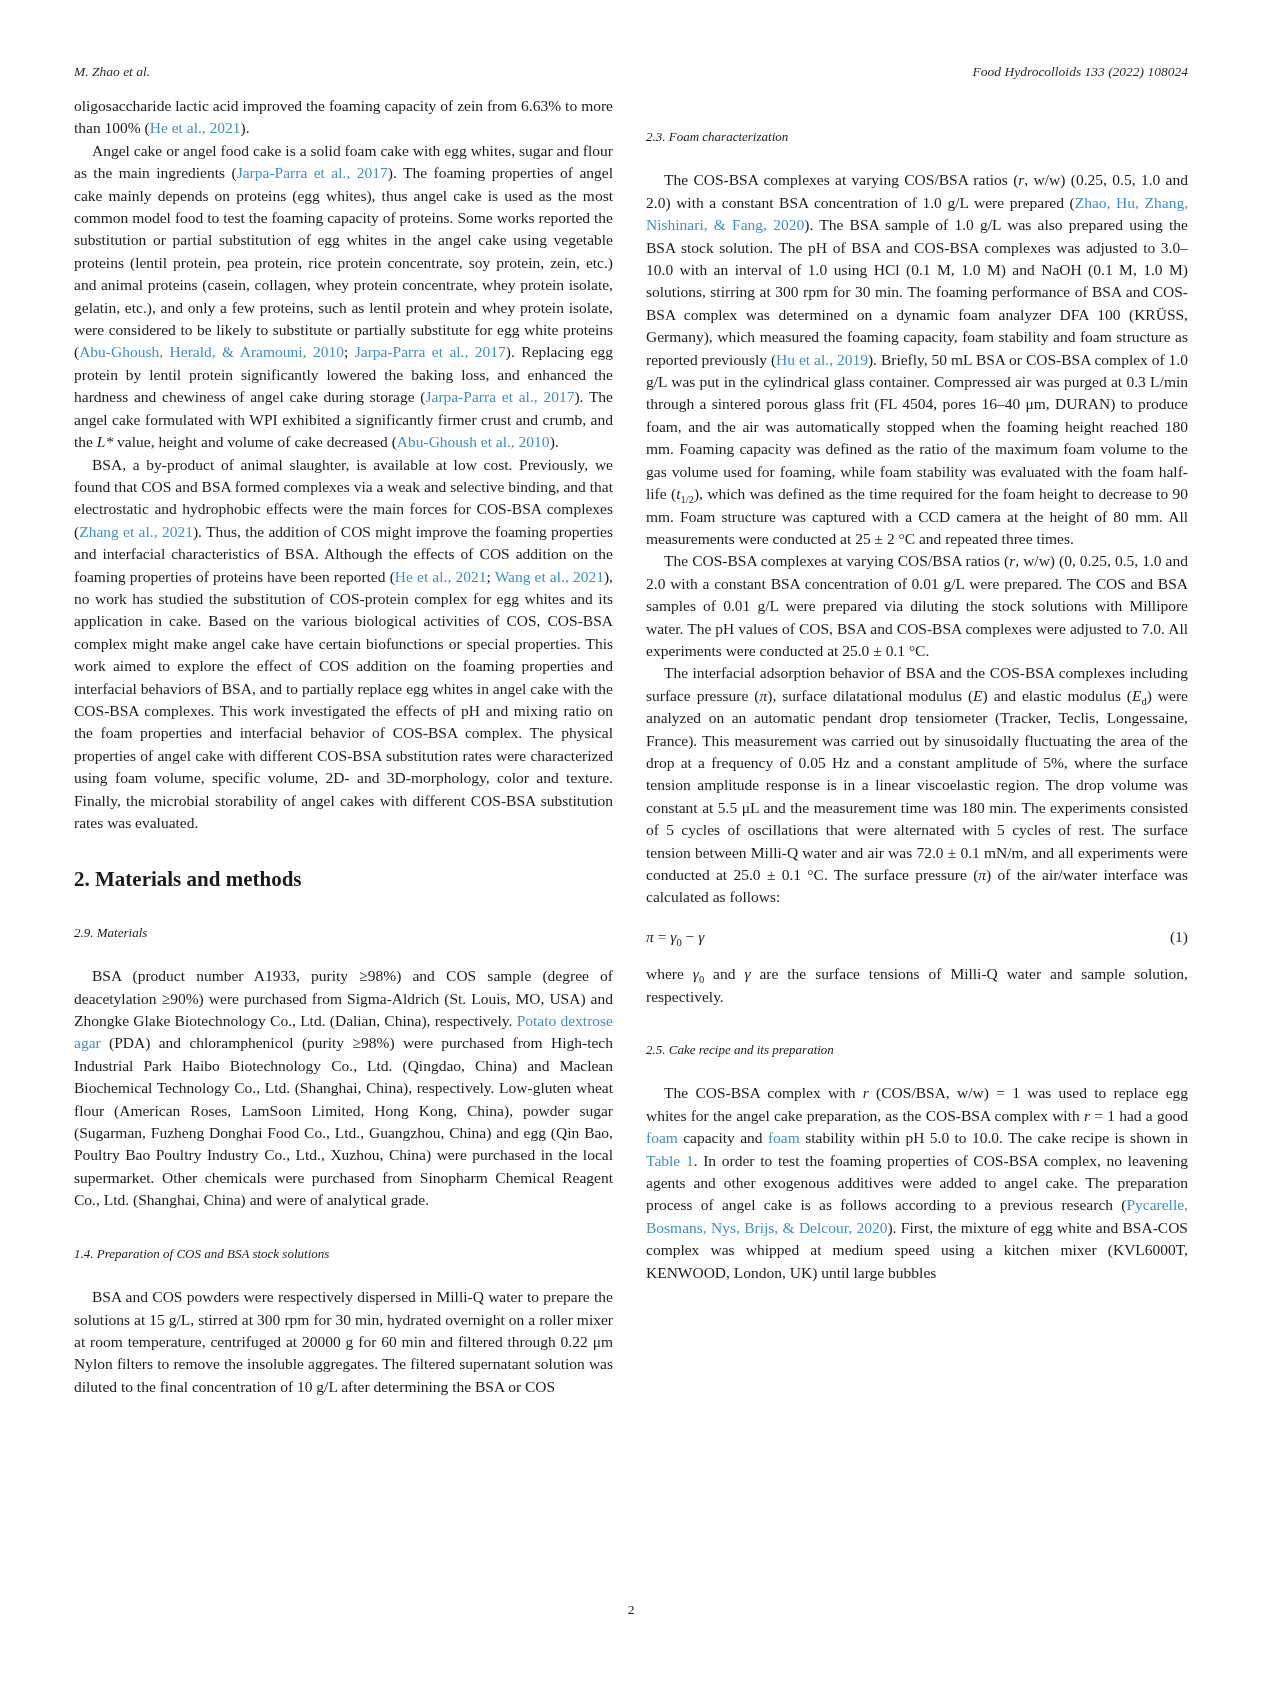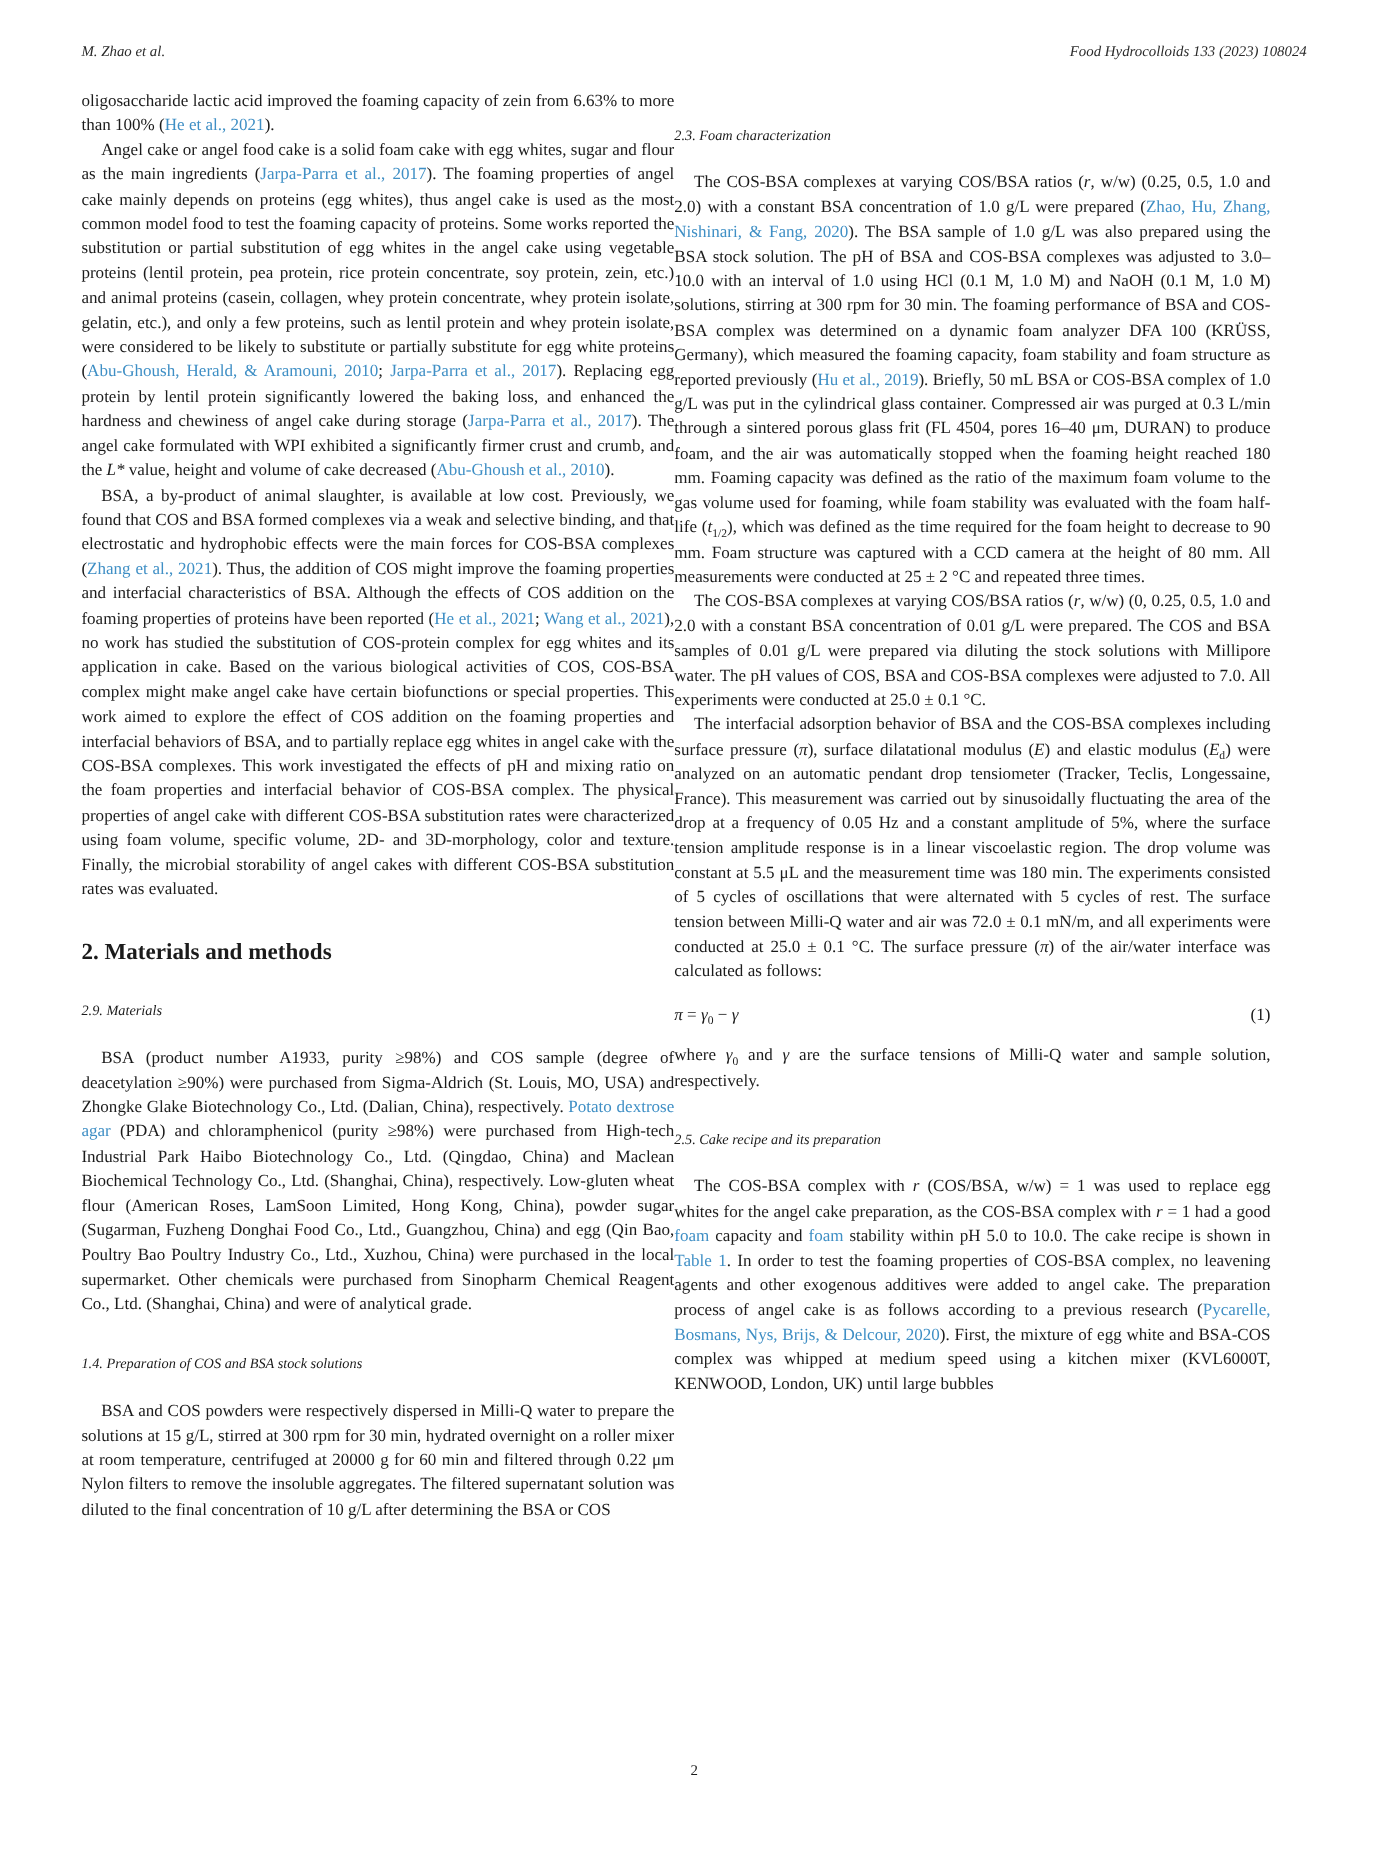--- a/index.html
+++ b/index.html
@@ -6,29 +6,29 @@
   body {
     width: 1262px; height: 1683px;
     background: #ffffff;
     color: #1b1b1b;
     font-family: "Liberation Serif", "DejaVu Serif", serif;
     position: relative;
     overflow: hidden;
   }
   .sheet { position: absolute; left: 74px; top: 0; width: 1114px; }
   .header {
-    margin-top: 39px;
+    margin-top: 64px;
     display: flex;
     justify-content: space-between;
     font-style: italic;
     font-size: 13.5px;
     line-height: 16px;
     color: #2a2a2a;
   }
-  .cols { display: flex; margin-top: 26px; }
+  .cols { display: flex; gap: 33px; margin-top: 15px; }
   .col {
     text-align: justify;
     font-size: 15.5px;
     line-height: 22.4px;
     color: #1b1b1b;
   }
   .col-left  { width: 539px; }
   .col-right { width: 542px; }
   .col p { margin: 0; }
   p.indent { text-indent: 18px; }
@@ -68,21 +68,21 @@
     font-size: 13.5px;
     color: #1b1b1b;
   }
 </style>
 </head>
 <body>
 
 <div class="sheet">
   <div class="header">
     <span>M. Zhao et al.</span>
-    <span>Food Hydrocolloids 133 (2023) 108024</span>
+    <span>Food Hydrocolloids 133 (2022) 108024</span>
   </div>
 
   <div class="cols">
     <div class="col col-left">
         <p>oligosaccharide lactic acid improved the foaming capacity of zein from 6.63% to more than 100% (<a class="cite" href="#">He et al., 2021</a>).</p>
         <p class="indent">Angel cake or angel food cake is a solid foam cake with egg whites, sugar and flour as the main ingredients (<a class="cite" href="#">Jarpa-Parra et al., 2017</a>). The foaming properties of angel cake mainly depends on proteins (egg whites), thus angel cake is used as the most common model food to test the foaming capacity of proteins. Some works reported the substitution or partial substitution of egg whites in the angel cake using vegetable proteins (lentil protein, pea protein, rice protein concentrate, soy protein, zein, etc.) and animal proteins (casein, collagen, whey protein concentrate, whey protein isolate, gelatin, etc.), and only a few proteins, such as lentil protein and whey protein isolate, were considered to be likely to substitute or partially substitute for egg white proteins (<a class="cite" href="#">Abu-Ghoush, Herald, &amp; Aramouni, 2010</a>; <a class="cite" href="#">Jarpa-Parra et al., 2017</a>). Replacing egg protein by lentil protein significantly lowered the baking loss, and enhanced the hardness and chewiness of angel cake during storage (<a class="cite" href="#">Jarpa-Parra et al., 2017</a>). The angel cake formulated with WPI exhibited a significantly firmer crust and crumb, and the <i>L*</i> value, height and volume of cake decreased (<a class="cite" href="#">Abu-Ghoush et al., 2010</a>).</p>
         <p class="indent">BSA, a by-product of animal slaughter, is available at low cost. Previously, we found that COS and BSA formed complexes via a weak and selective binding, and that electrostatic and hydrophobic effects were the main forces for COS-BSA complexes (<a class="cite" href="#">Zhang et al., 2021</a>). Thus, the addition of COS might improve the foaming properties and interfacial characteristics of BSA. Although the effects of COS addition on the foaming properties of proteins have been reported (<a class="cite" href="#">He et al., 2021</a>; <a class="cite" href="#">Wang et al., 2021</a>), no work has studied the substitution of COS-protein complex for egg whites and its application in cake. Based on the various biological activities of COS, COS-BSA complex might make angel cake have certain biofunctions or special properties. This work aimed to explore the effect of COS addition on the foaming properties and interfacial behaviors of BSA, and to partially replace egg whites in angel cake with the COS-BSA complexes. This work investigated the effects of pH and mixing ratio on the foam properties and interfacial behavior of COS-BSA complex. The physical properties of angel cake with different COS-BSA substitution rates were characterized using foam volume, specific volume, 2D- and 3D-morphology, color and texture. Finally, the microbial storability of angel cakes with different COS-BSA substitution rates was evaluated.</p>
         <div class="h1">2. Materials and methods</div>
         <div class="h2">2.9. Materials</div>
         <p class="indent">BSA (product number A1933, purity ≥98%) and COS sample (degree of deacetylation ≥90%) were purchased from Sigma-Aldrich (St. Louis, MO, USA) and Zhongke Glake Biotechnology Co., Ltd. (Dalian, China), respectively. <a class="cite" href="#">Potato dextrose agar</a> (PDA) and chloramphenicol (purity ≥98%) were purchased from High-tech Industrial Park Haibo Biotechnology Co., Ltd. (Qingdao, China) and Maclean Biochemical Technology Co., Ltd. (Shanghai, China), respectively. Low-gluten wheat flour (American Roses, LamSoon Limited, Hong Kong, China), powder sugar (Sugarman, Fuzheng Donghai Food Co., Ltd., Guangzhou, China) and egg (Qin Bao, Poultry Bao Poultry Industry Co., Ltd., Xuzhou, China) were purchased in the local supermarket. Other chemicals were purchased from Sinopharm Chemical Reagent Co., Ltd. (Shanghai, China) and were of analytical grade.</p>

